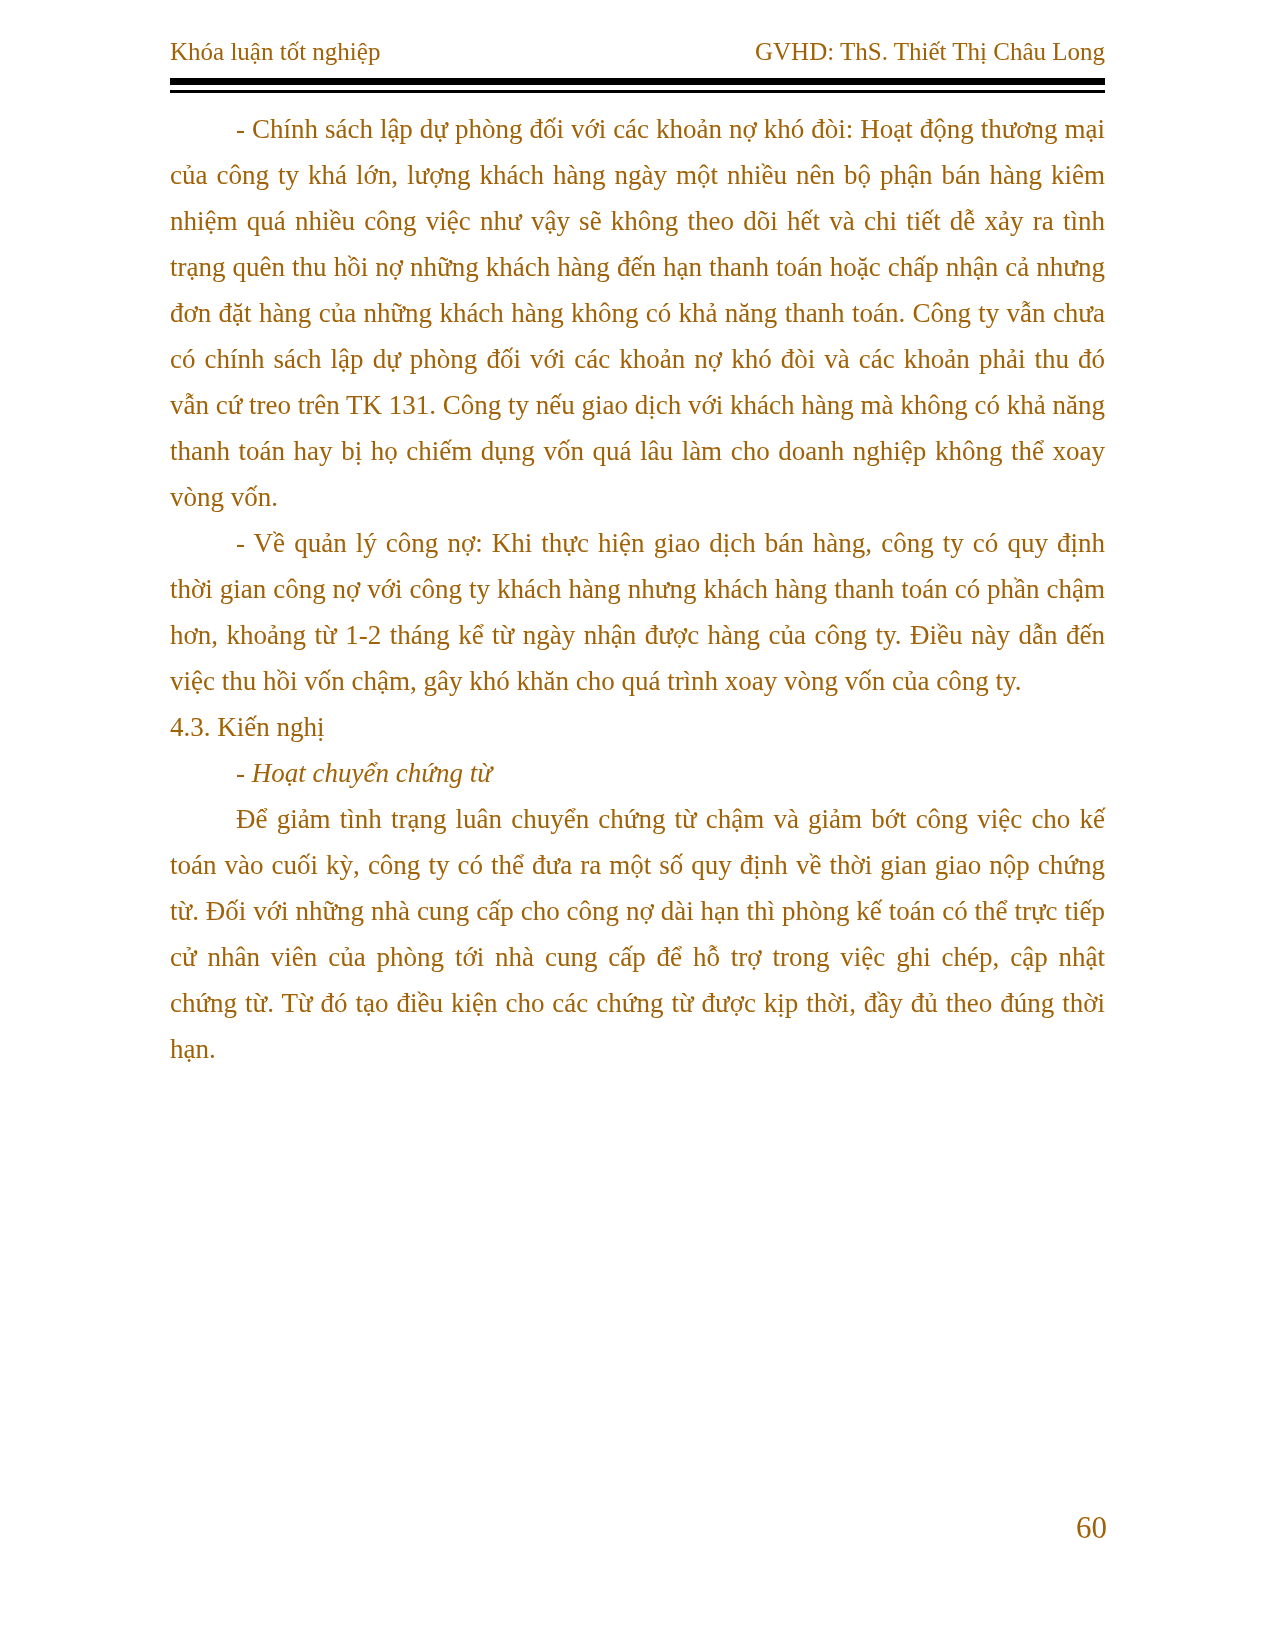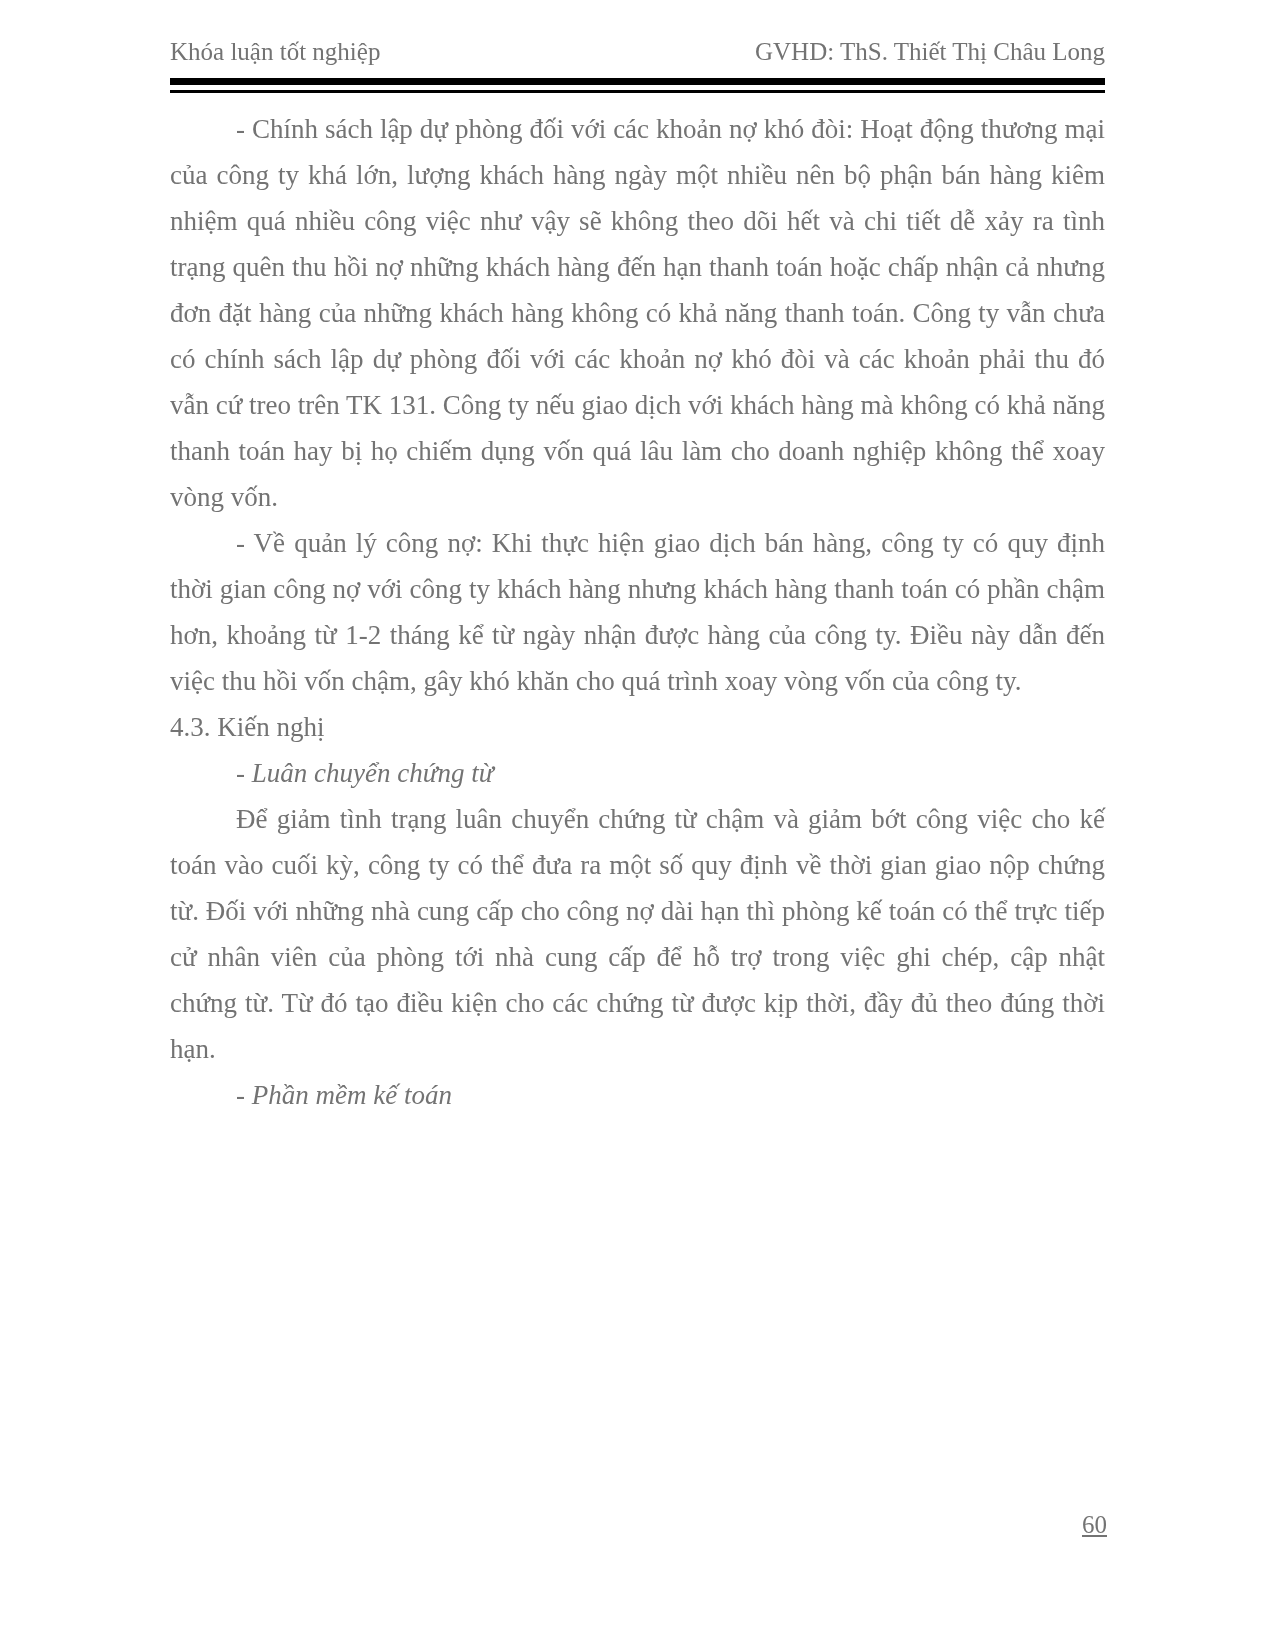--- a/index.html
+++ b/index.html
@@ -8,21 +8,21 @@
     background: #ffffff;
   }
 
   .page {
     position: relative;
     width: 1275px;
     height: 1650px;
     background: #ffffff;
     margin: 0 auto;
     font-family: "Liberation Serif", "DejaVu Serif", serif;
-    color: #737373;
+    color: #a16207;
     overflow: hidden;
     box-sizing: border-box;
   }
 
   
   .header {
     position: absolute;
     left: 170px;
     top: 38px;
     width: 935px;
@@ -90,23 +90,22 @@
     text-indent: 66px;
     text-align: left;
     line-height: 46px;
   }
 
   
   .page-number {
     position: absolute;
     right: 168px;
     top: 1512px;
-    font-size: 25px;
+    font-size: 31px;
     line-height: 1;
-    text-decoration: underline;
   }
 </style>
 </head>
 <body>
 
 <div class="page">
 
   <div class="header">
     <span class="header-left">Khóa luận tốt nghiệp</span>
     <span class="header-right">GVHD: ThS. Thiết Thị Châu Long</span>
@@ -115,24 +114,23 @@
   <div class="header-rule thin"></div>
 
   <div class="content">
 
     <p class="body"><span class="lead">- Chính sách lập dự phòng đối với các khoản nợ khó đòi:</span><span> Hoạt động thương mại của công ty khá lớn, lượng khách hàng ngày một nhiều nên bộ phận bán hàng kiêm nhiệm quá nhiều công việc như vậy sẽ không theo dõi hết và chi tiết dễ xảy ra tình trạng quên thu hồi nợ những khách hàng đến hạn thanh toán hoặc chấp nhận cả nhưng đơn đặt hàng của những khách hàng không có khả năng thanh toán. Công ty vẫn chưa có chính sách lập dự phòng đối với các khoản nợ khó đòi và các khoản phải thu đó vẫn cứ treo trên TK 131. Công ty nếu giao dịch với khách hàng mà không có khả năng thanh toán hay bị họ chiếm dụng vốn quá lâu làm cho doanh nghiệp không thể xoay vòng vốn.</span></p>
 
     <p class="body"><span class="lead">- Về quản lý công nợ:</span><span> Khi thực hiện giao dịch bán hàng, công ty có quy định thời gian công nợ với công ty khách hàng nhưng khách hàng thanh toán có phần chậm hơn, khoảng từ 1-2 tháng kể từ ngày nhận được hàng của công ty. Điều này dẫn đến việc thu hồi vốn chậm, gây khó khăn cho quá trình xoay vòng vốn của công ty.</span></p>
 
     <h3 class="heading">4.3. Kiến nghị</h3>
 
-    <p class="subhead">- Luân chuyển chứng từ</p>
+    <p class="subhead">- Hoạt chuyển chứng từ</p>
 
     <p class="body">Để giảm tình trạng luân chuyển chứng từ chậm và giảm bớt công việc cho kế toán vào cuối kỳ, công ty có thể đưa ra một số quy định về thời gian giao nộp chứng từ. Đối với những nhà cung cấp cho công nợ dài hạn thì phòng kế toán có thể trực tiếp cử nhân viên của phòng tới nhà cung cấp để hỗ trợ trong việc ghi chép, cập nhật chứng từ. Từ đó tạo điều kiện cho các chứng từ được kịp thời, đầy đủ theo đúng thời hạn.</p>
 
-    <p class="subhead">- Phần mềm kế toán</p>
 
 
   </div>
 
   <div class="page-number">60</div>
 
 </div>
 
 </body></html>

